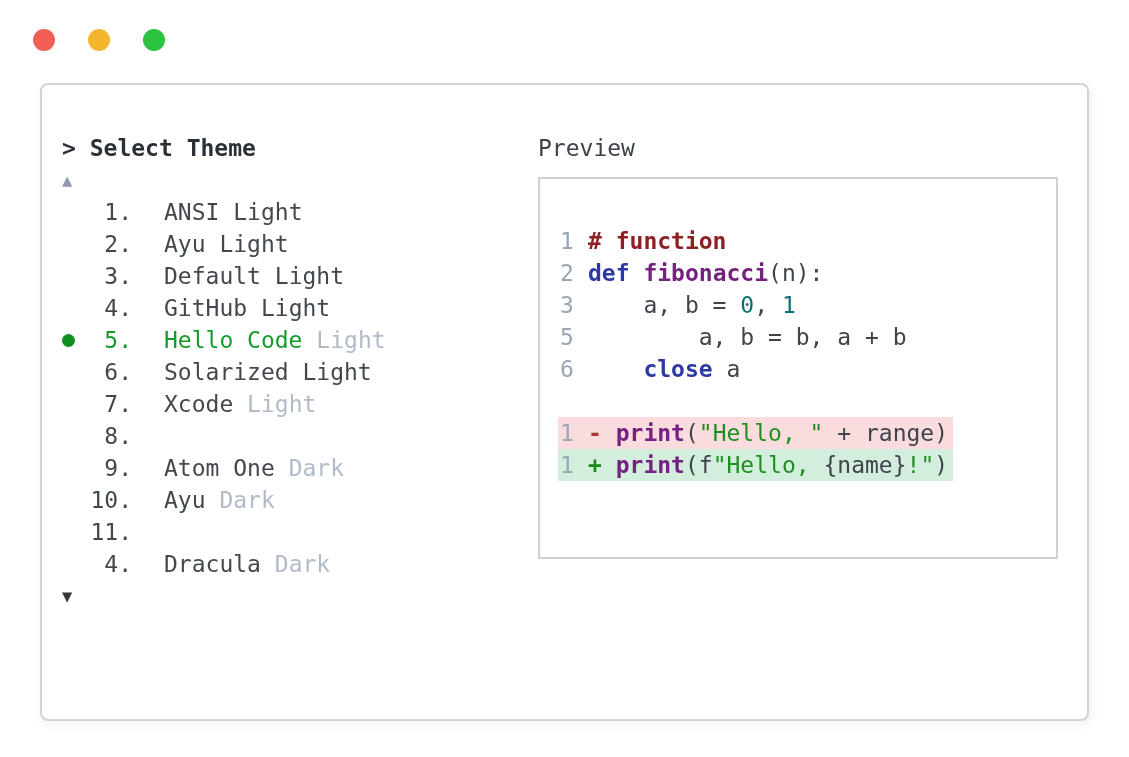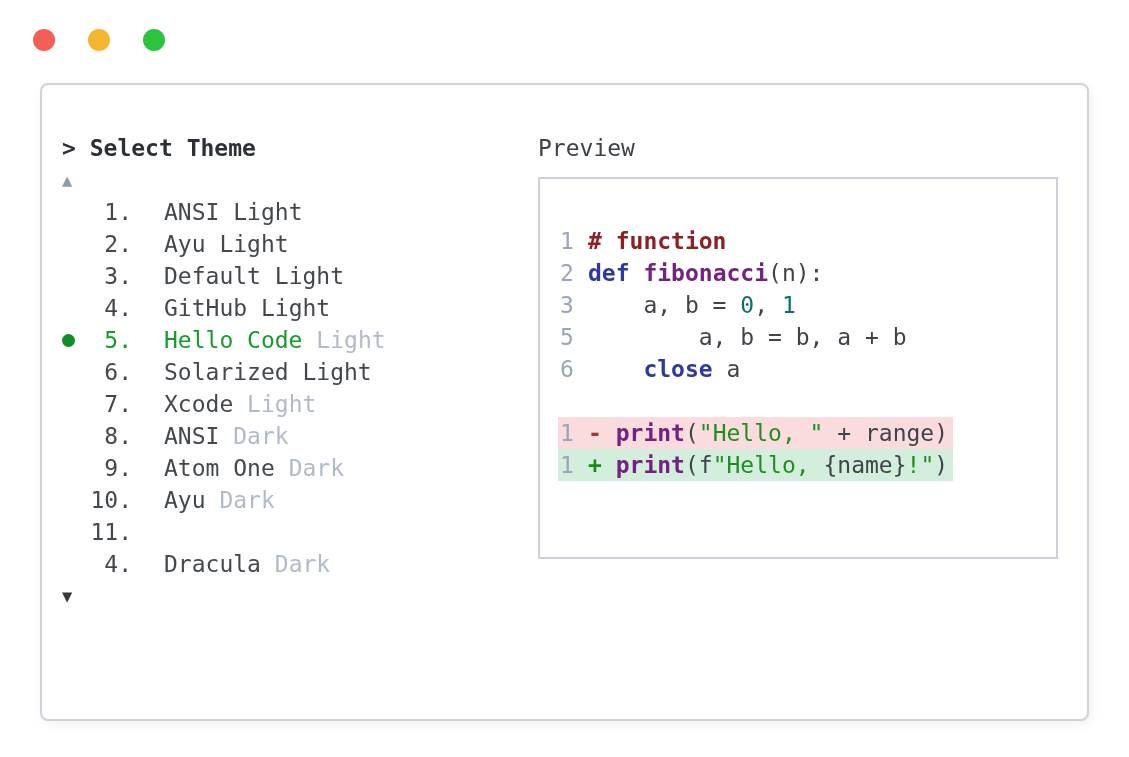--- a/index.html
+++ b/index.html
@@ -123,21 +123,20 @@
             <div class="tname"><span>Solarized</span> <span>Light</span></div>
           </div>
           <div class="trow">
             <div class="tmark"></div>
             <div class="tnum">7.</div>
             <div class="tname"><span>Xcode</span> <span class="variant-dim">Light</span></div>
           </div>
           <div class="trow">
             <div class="tmark"></div>
             <div class="tnum">8.</div>
-            <div class="tname"><span>ANSI</span> <span class="variant-dim">Dark</span></div>
           </div>
           <div class="trow">
             <div class="tmark"></div>
             <div class="tnum">9.</div>
             <div class="tname"><span>Atom One</span> <span class="variant-dim">Dark</span></div>
           </div>
           <div class="trow">
             <div class="tmark"></div>
             <div class="tnum">10.</div>
             <div class="tname"><span>Ayu</span> <span class="variant-dim">Dark</span></div>

